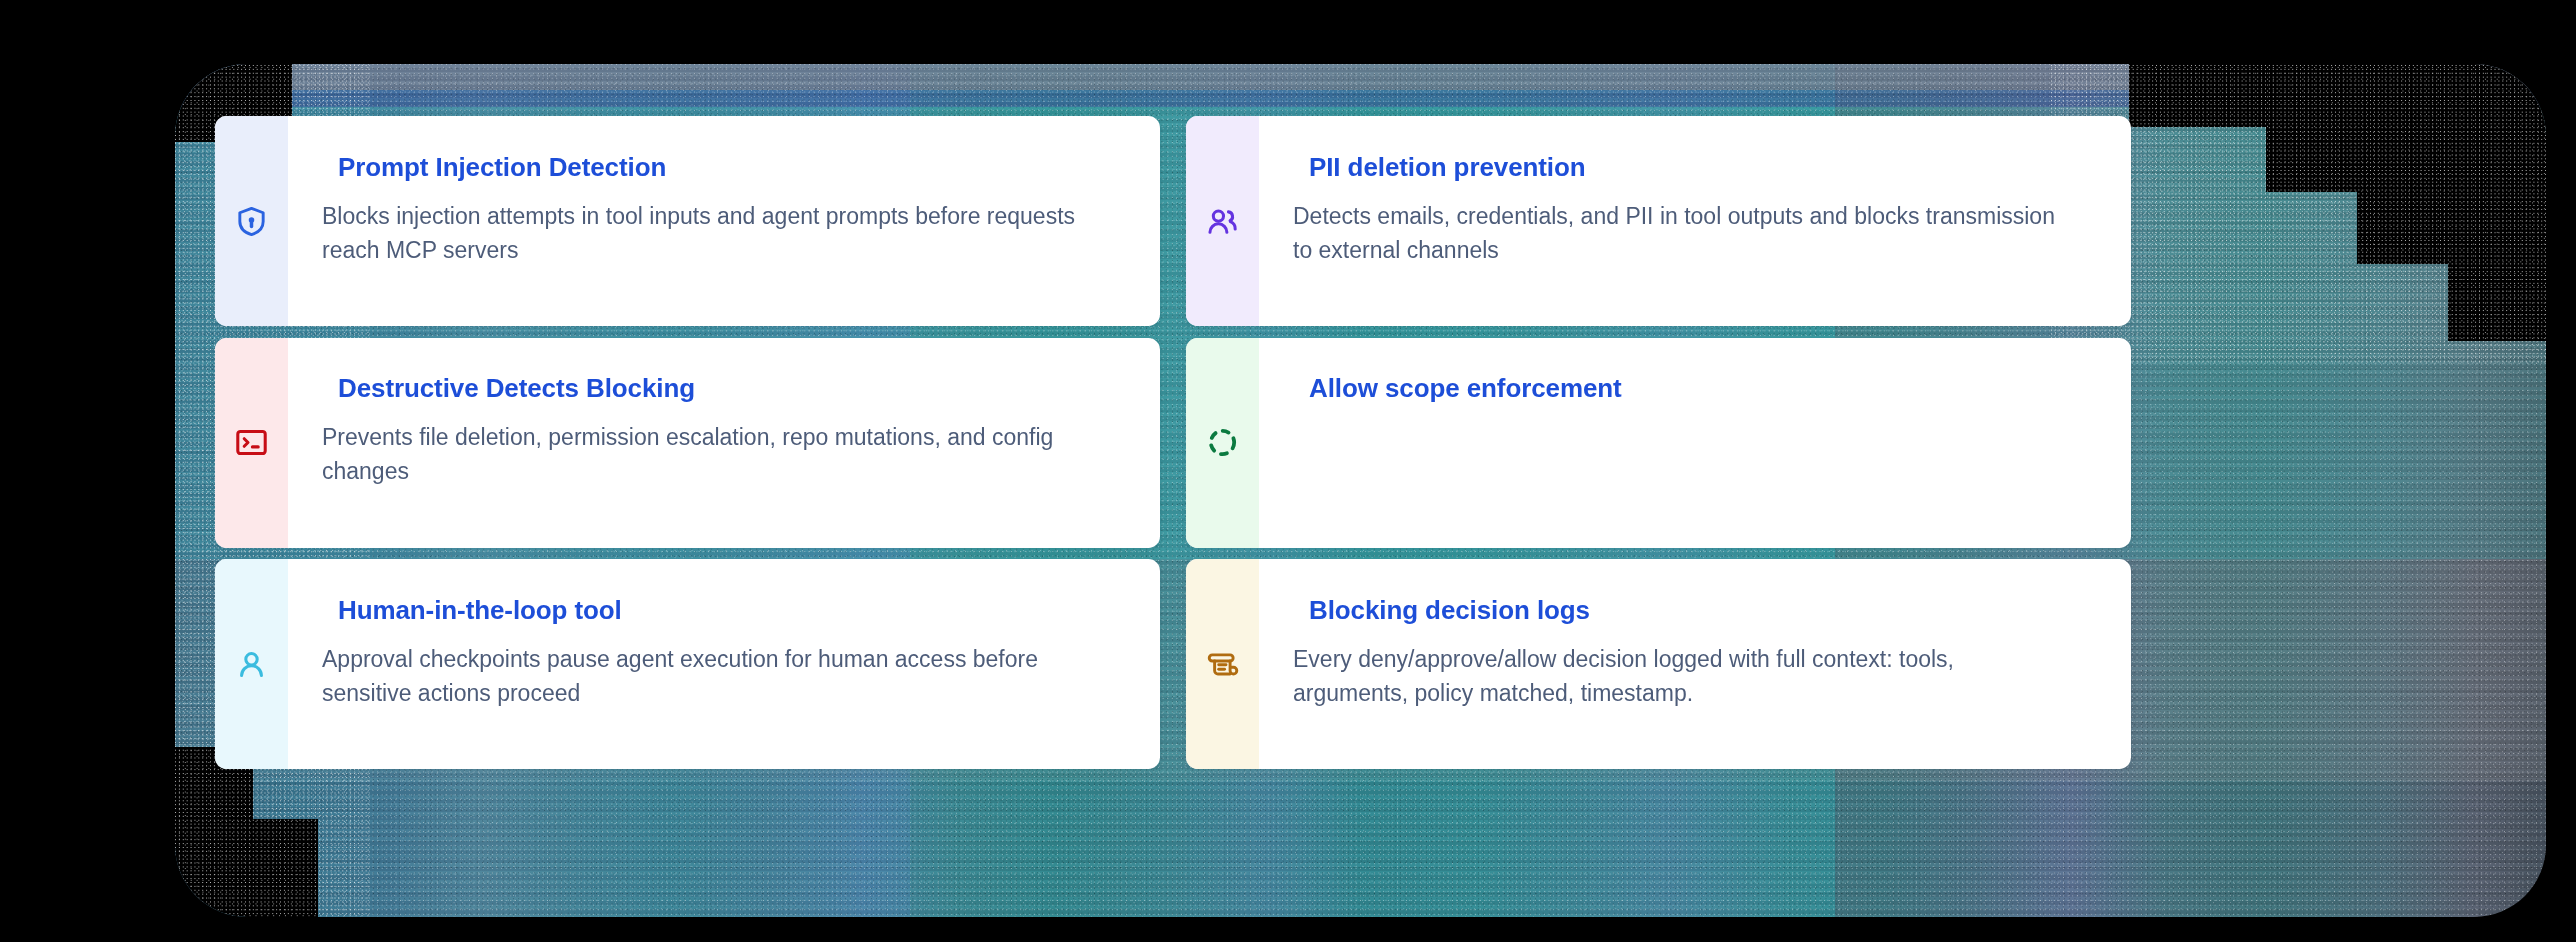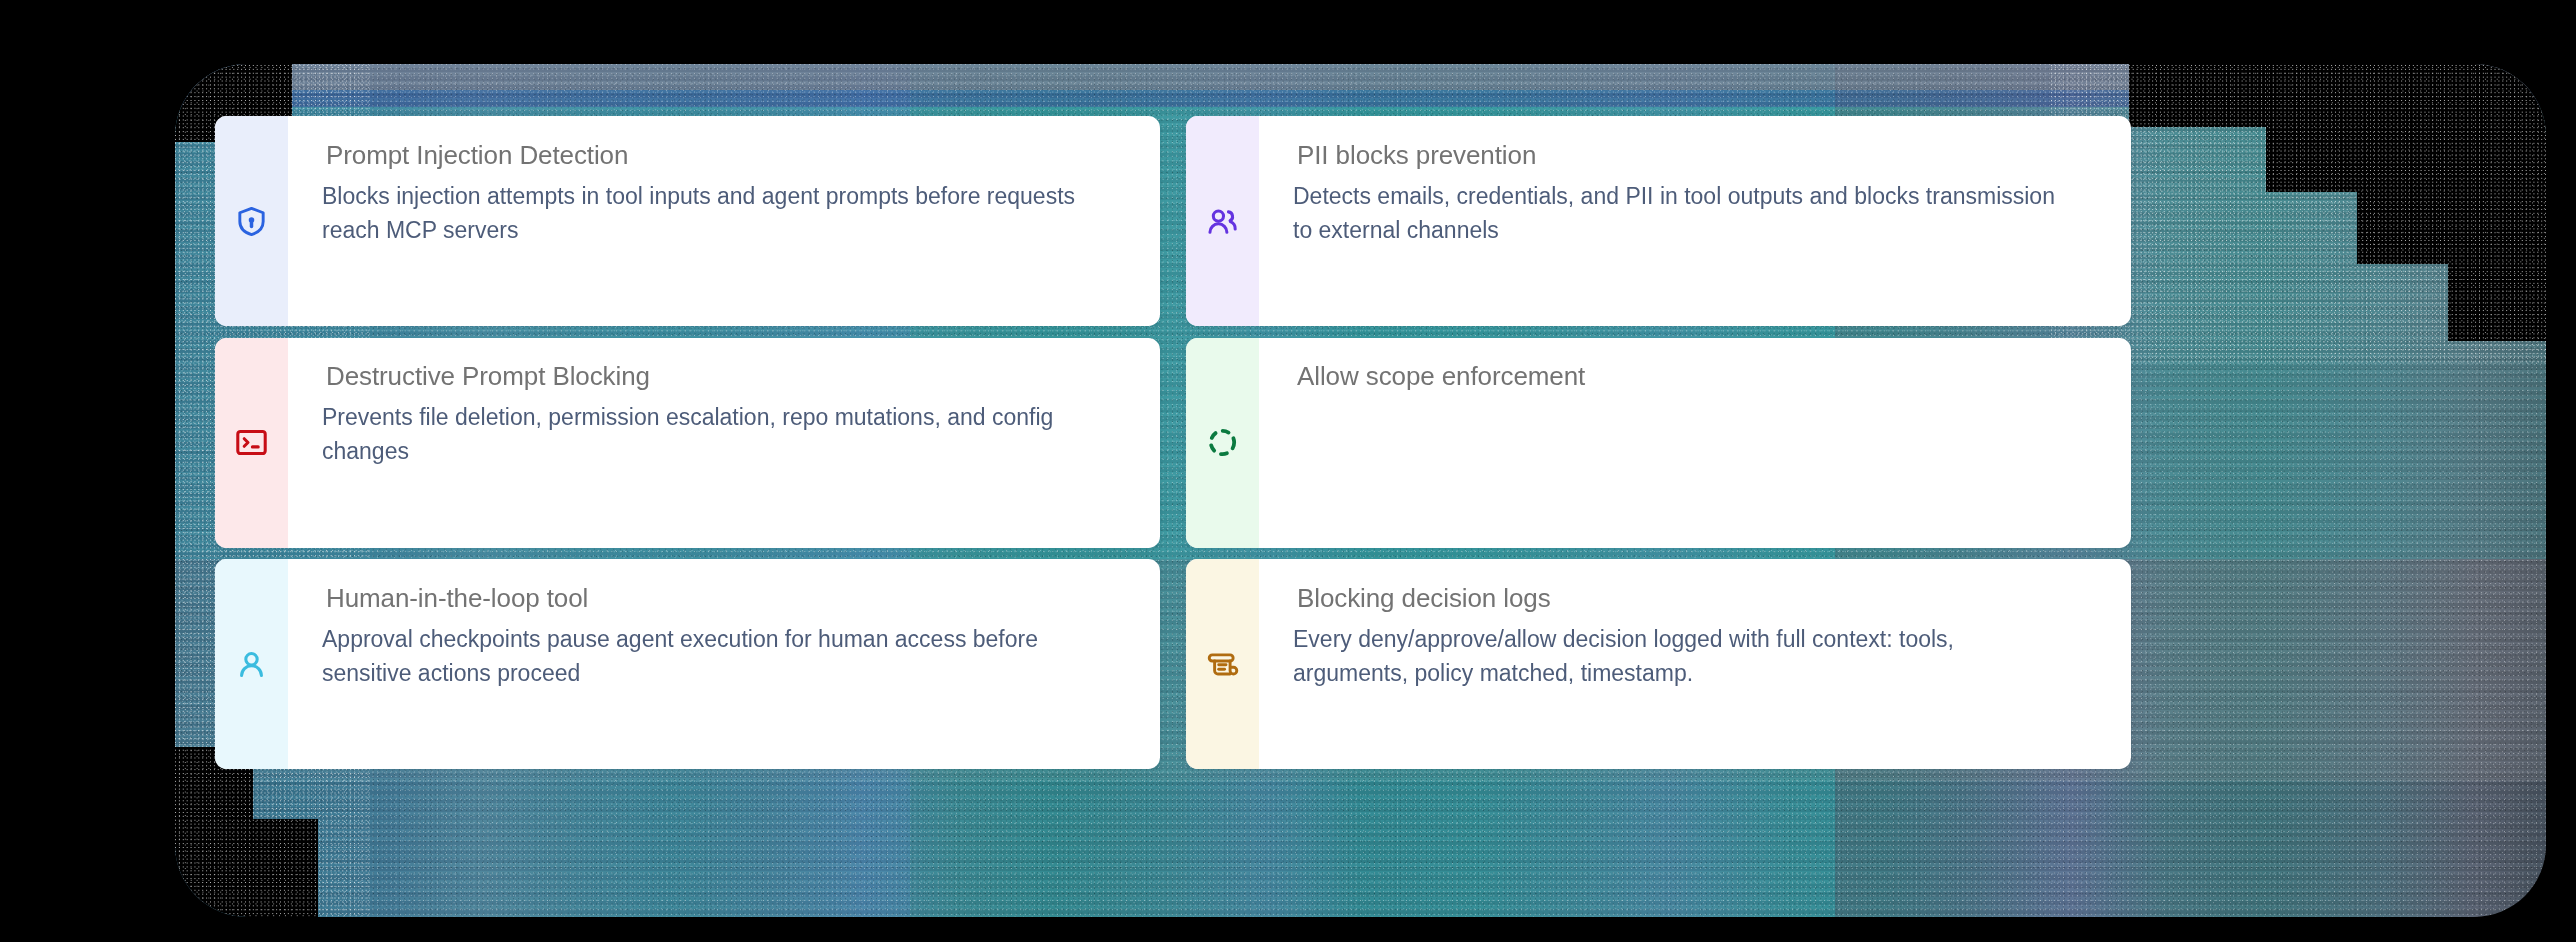--- a/index.html
+++ b/index.html
@@ -144,25 +144,25 @@
     width: 35px;
     height: 35px;
     display: block;
   }
   .card-body {
     flex: 1 1 auto;
     padding: 19.5px 29px 0 34px;
     box-sizing: border-box;
   }
   .card-title {
-    margin: 4px;
+    margin: 16px;
     font-size: 26px;
     line-height: 1.2;
-    font-weight: normal;
-    color: #737373;
+    font-weight: bold;
+    color: #1d4ed8;
     letter-spacing: -0.1px;
   }
   .card-desc {
     margin: 8px 0 0 0;
     font-size: 23px;
     line-height: 1.48;
     color: #4d5c79;
     max-width: 769px;
   }
 </style>
@@ -207,35 +207,35 @@
   <div class="card">
     <div class="card-icon-strip" style="background:#f1ebfd">
       <svg viewBox="0 0 24 24" fill="none" stroke="#6433e0" stroke-width="2.1" stroke-linecap="round" stroke-linejoin="round">
         <circle cx="9.2" cy="8.3" r="3.5"></circle>
         <path d="M3.4 19.4a5.8 5.8 0 0 1 11.6 0"></path>
         <path d="M16.1 5.4a3.2 3.2 0 0 1 1.1 6"></path>
         <path d="M17.4 12.1a5.2 5.2 0 0 1 3.3 5.1"></path>
       </svg>
     </div>
     <div class="card-body">
-      <h3 class="card-title">PII blocks prevention</h3>
+      <h3 class="card-title">PII deletion prevention</h3>
       <p class="card-desc">Detects emails, credentials, and PII in tool outputs and blocks transmission to external channels</p>
     </div>
   </div>
 
   <div class="card">
     <div class="card-icon-strip" style="background:#fde8ea">
       <svg viewBox="0 0 24 24" fill="none" stroke="#c70d16" stroke-width="2.1" stroke-linecap="round" stroke-linejoin="round">
         <rect x="2.6" y="4.4" width="18.8" height="15.2" rx="1.8"></rect>
         <path d="M7 9.4l2.6 2.6L7 14.6"></path>
         <path d="M12.6 15h4"></path>
       </svg>
     </div>
     <div class="card-body">
-      <h3 class="card-title">Destructive Prompt Blocking</h3>
+      <h3 class="card-title">Destructive Detects Blocking</h3>
       <p class="card-desc">Prevents file deletion, permission escalation, repo mutations, and config changes</p>
     </div>
   </div>
 
   <div class="card">
     <div class="card-icon-strip" style="background:#e9faec">
       <svg viewBox="0 0 24 24" fill="none" stroke="#0b7a40" stroke-width="2.6" stroke-linecap="round">
         <circle cx="12" cy="12" r="8" stroke-dasharray="4.2 5.2"></circle>
       </svg>
     </div>

